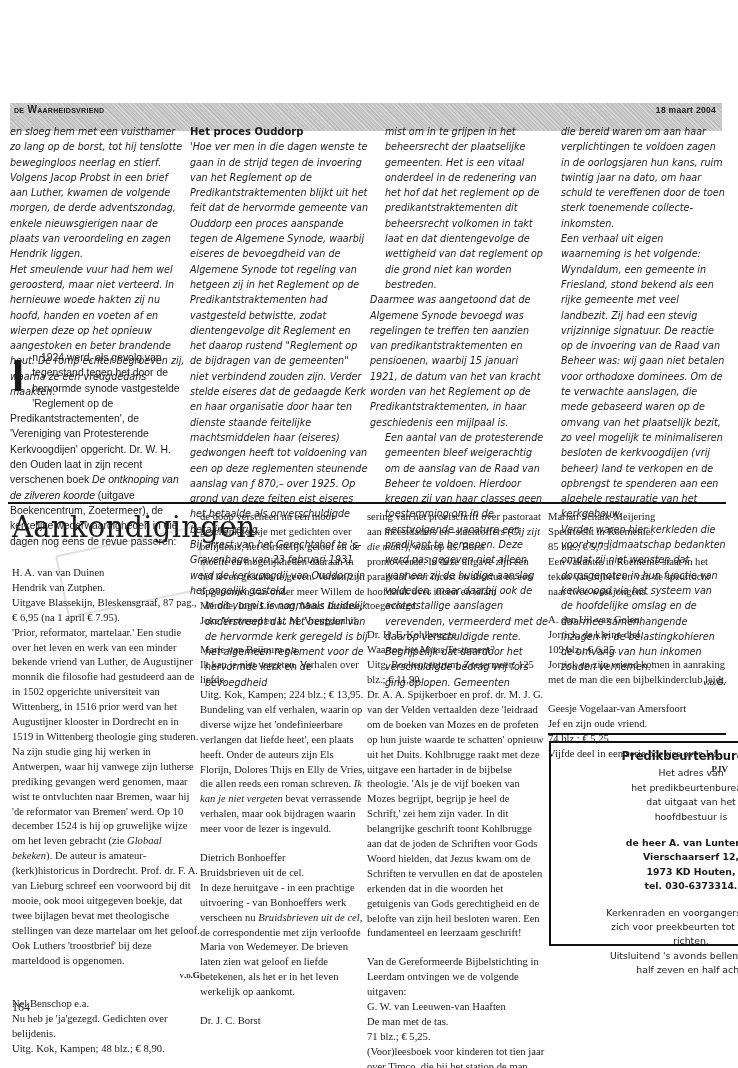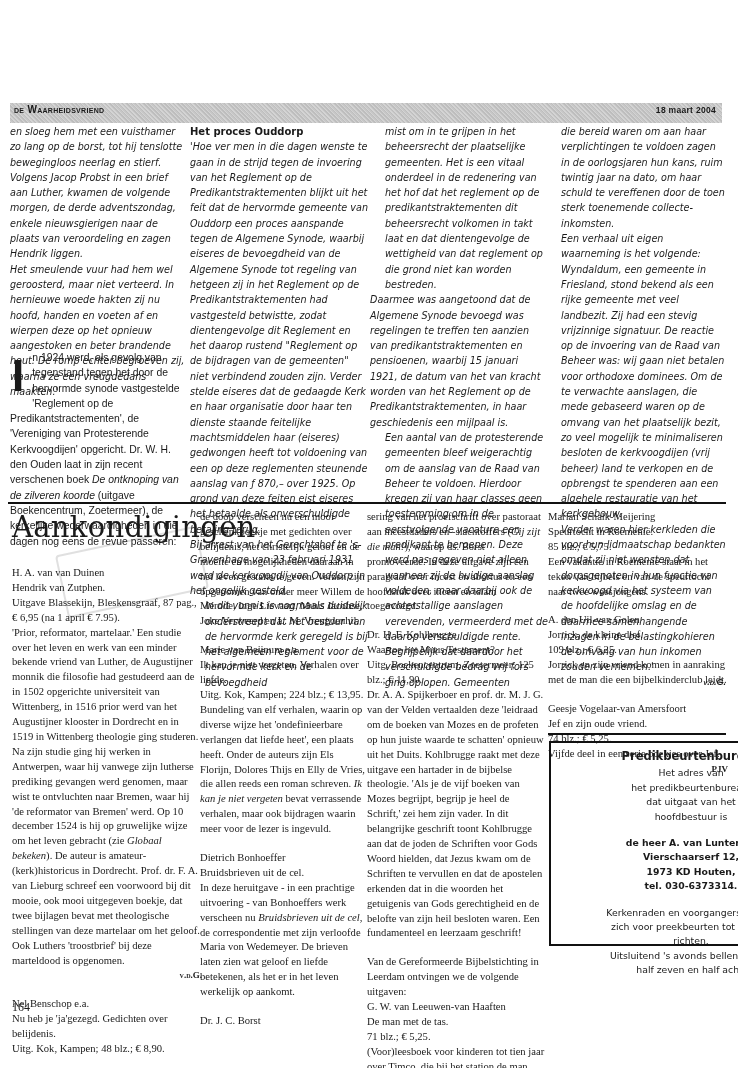--- a/index.html
+++ b/index.html
@@ -1,17 +1,17 @@
 <!DOCTYPE html>
 <html><head>
 <meta charset="utf-8">
 <style>
   html, body { margin:0; padding:0; background:#ffffff; }
   body { width:738px; height:1068px; position:relative; overflow:hidden; color:#1a1a1a; }
-  .header-bar { position:absolute; left:10px; top:103px; width:712px; height:20px;
+  .header-bar { position:absolute; left:10px; top:103px; width:712px; height:28px;
     background: repeating-linear-gradient(45deg,#bdbdbd 0 1px,#d4d4d4 1px 2px,#c7c7c7 2px 3px);
     font-family:"Liberation Sans", sans-serif; font-weight:bold; font-size:9px; letter-spacing:0.3px; }
   .header-bar .pub { position:absolute; left:4px; top:1px; font-variant:small-caps; font-size:10px; }
   .header-bar .date { position:absolute; right:6px; top:2px; font-size:8.5px; }
   .col { position:absolute; font-family:"DejaVu Sans", sans-serif; font-size:9.6px; line-height:15.3px; }
   .it { font-style:italic; }
   .col p { margin:0; }
   .indent { padding-left:15px; }
   .subhead { font-family:"DejaVu Sans", sans-serif; font-weight:bold; font-style:normal; font-size:10px; }
   .upright { font-style:normal; font-family:"Liberation Sans", sans-serif; font-size:10.4px; }

